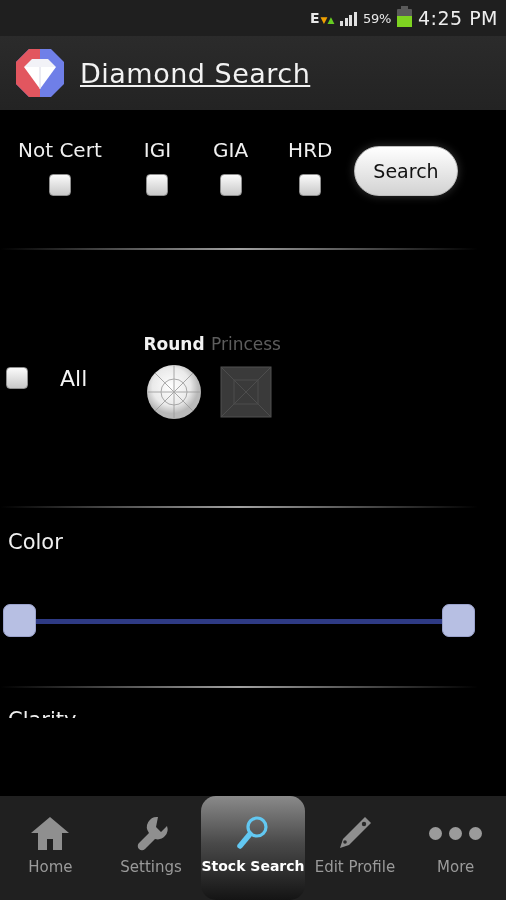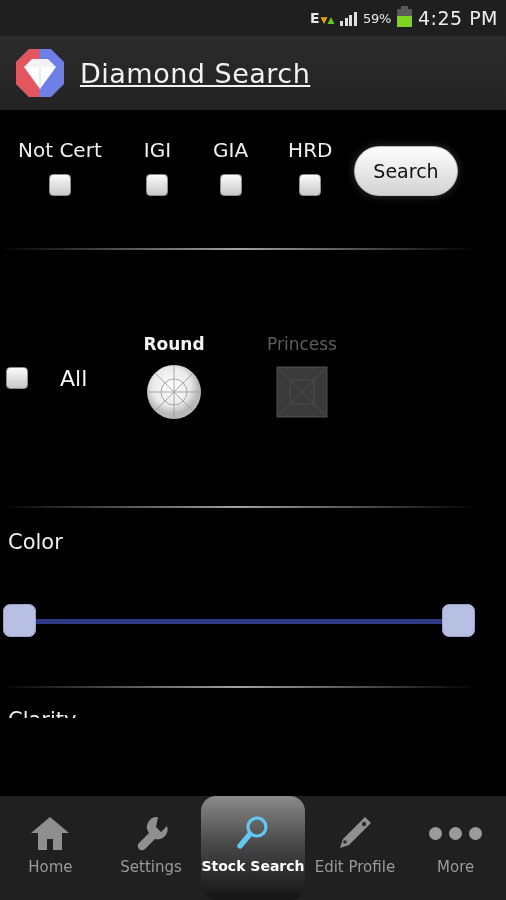--- a/index.html
+++ b/index.html
@@ -56,21 +56,21 @@
     position:absolute; right:20px; top:36px; width:104px; height:50px; border-radius:26px;
     background:linear-gradient(#ffffff,#d2d2d2); border:1px solid #bdbdbd;
     display:flex; align-items:center; justify-content:center;
     color:#111; font-size:19px; box-shadow:0 0 10px rgba(255,255,255,.2);
   }
 
   .shape-section { height:256px; display:flex; align-items:center; position:relative; }
   .all-box { width:22px; height:22px; border-radius:4px; margin-left:6px; flex:none;
     background:linear-gradient(#fbfbfb,#c8c8c8); border:1px solid #8e8e8e; }
   .all-label { color:#f5f5f5; font-size:22px; margin-left:32px; width:60px; flex:none; }
-  .shapes { display:flex; align-items:flex-start; gap:56px; margin-left:18px;text-align:right; }
+  .shapes { display:flex; align-items:flex-start; margin-left:18px;text-align:right; }
   .shape { display:flex; flex-direction:column; align-items:center; width:72px; flex:none; }
   .shape-name { font-size:17px; margin-bottom:8px; white-space:nowrap; }
   .shape.on .shape-name { color:#f2f2f2; font-weight:bold; }
   .shape.off .shape-name { color:#5d5d5d; }
   .gem { width:60px; height:60px; }
 
   .color-section { height:178px; position:relative; }
   .color-label { color:#f0f0f0; font-size:21px; padding:22px 0 0 8px; }
   .slider { position:absolute; left:0; right:0; top:96px; height:34px; }
   .track { position:absolute; left:18px; right:18px; top:15px; height:5px; background:#2e3a84; }

